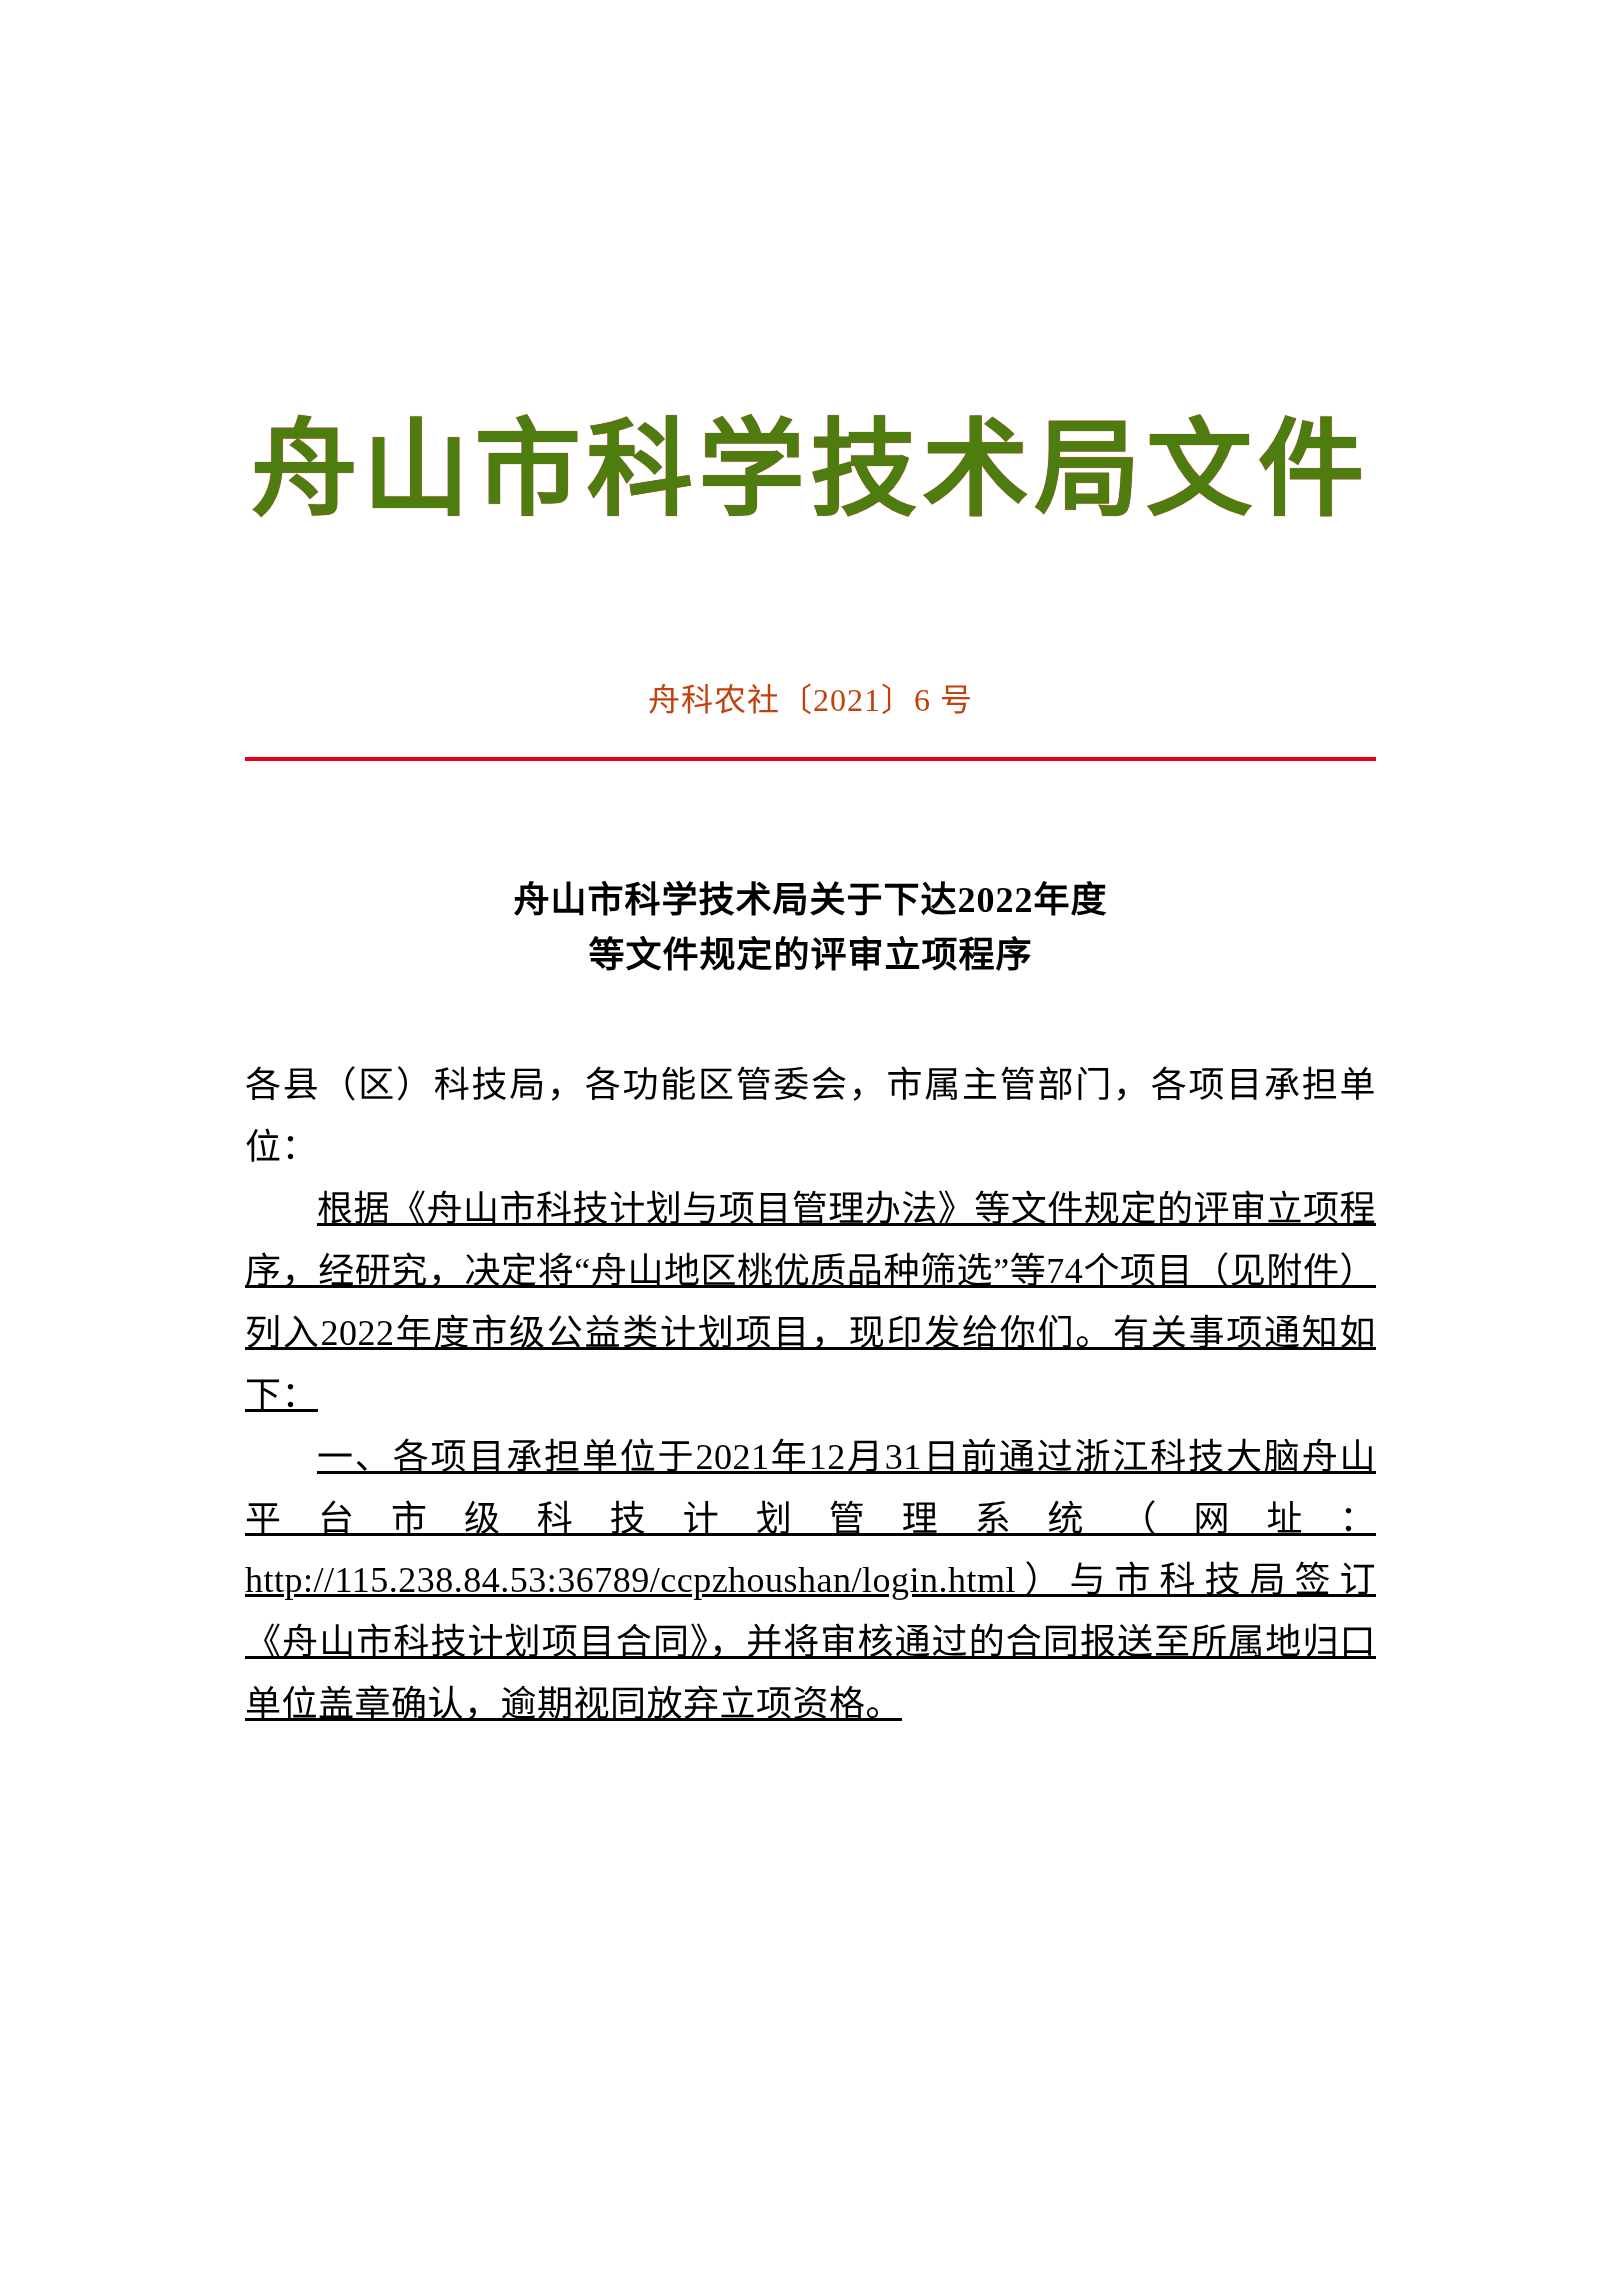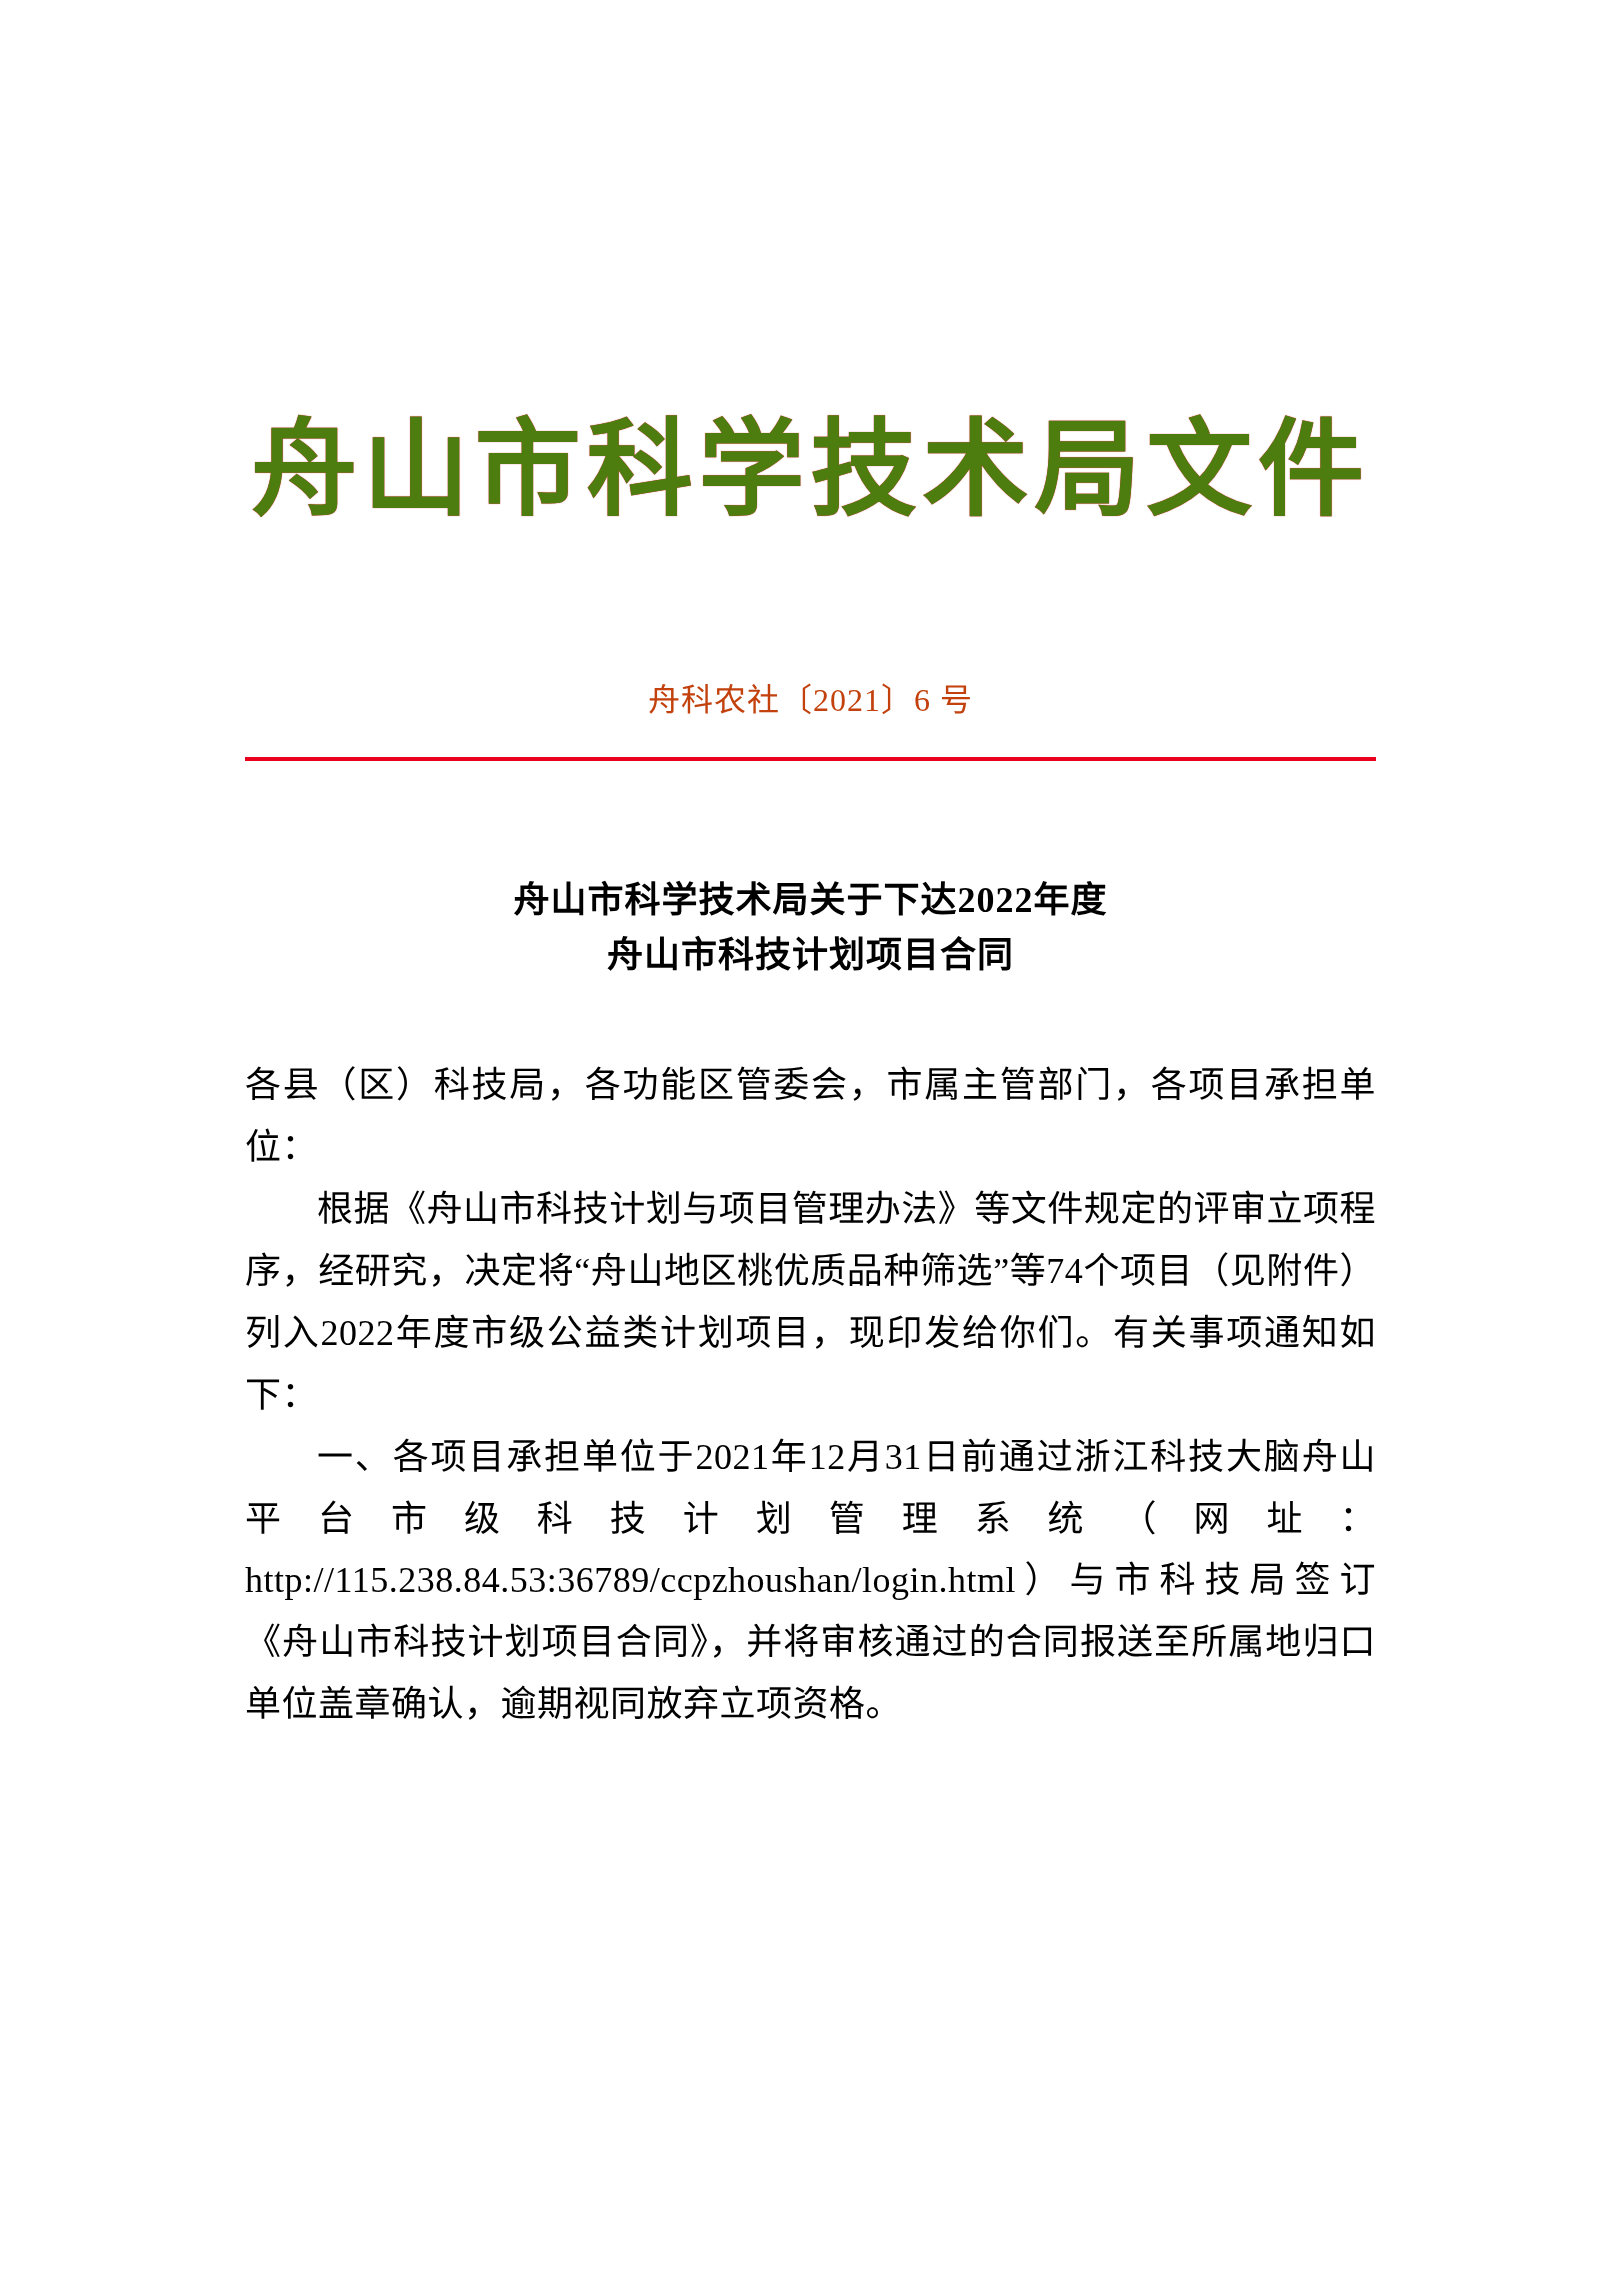--- a/index.html
+++ b/index.html
@@ -75,41 +75,42 @@
     line-height: 1.72;
     letter-spacing: 0.5px;
   }
   .body-text p {
     margin: 0;
     text-align: justify;
     text-justify: inter-ideograph;
   }
   .body-text p.indent {
     text-indent: 2em;
+    text-decoration: underline;
   }
   .body-text p.salutation {
     text-indent: 0;
   }
 </style>
 </head>
 <body>
 
 <div class="page">
 
   <div class="masthead">
     <div class="masthead-title">舟山市科学技术局文件</div>
   </div>
 
   <div class="doc-number">舟科农社〔2021〕6 号</div>
 
   <div class="red-rule"></div>
 
   <div class="doc-title">
     <span class="line">舟山市科学技术局关于下达2022年度</span>
-    <span class="line">舟山市科技计划项目合同</span>
+    <span class="line">等文件规定的评审立项程序</span>
   </div>
 
   <div class="body-text">
     <p class="salutation">各县（区）科技局，各功能区管委会，市属主管部门，各项目承担单位：</p>
     <p class="indent">根据《舟山市科技计划与项目管理办法》等文件规定的评审立项程序，经研究，决定将“舟山地区桃优质品种筛选”等74个项目（见附件）列入2022年度市级公益类计划项目，现印发给你们。有关事项通知如下：</p>
     <p class="indent">一、各项目承担单位于2021年12月31日前通过浙江科技大脑舟山平台市级科技计划管理系统（网址：http://115.238.84.53:36789/ccpzhoushan/login.html）与市科技局签订《舟山市科技计划项目合同》，并将审核通过的合同报送至所属地归口单位盖章确认，逾期视同放弃立项资格。</p>
   </div>
 
 </div>
 

